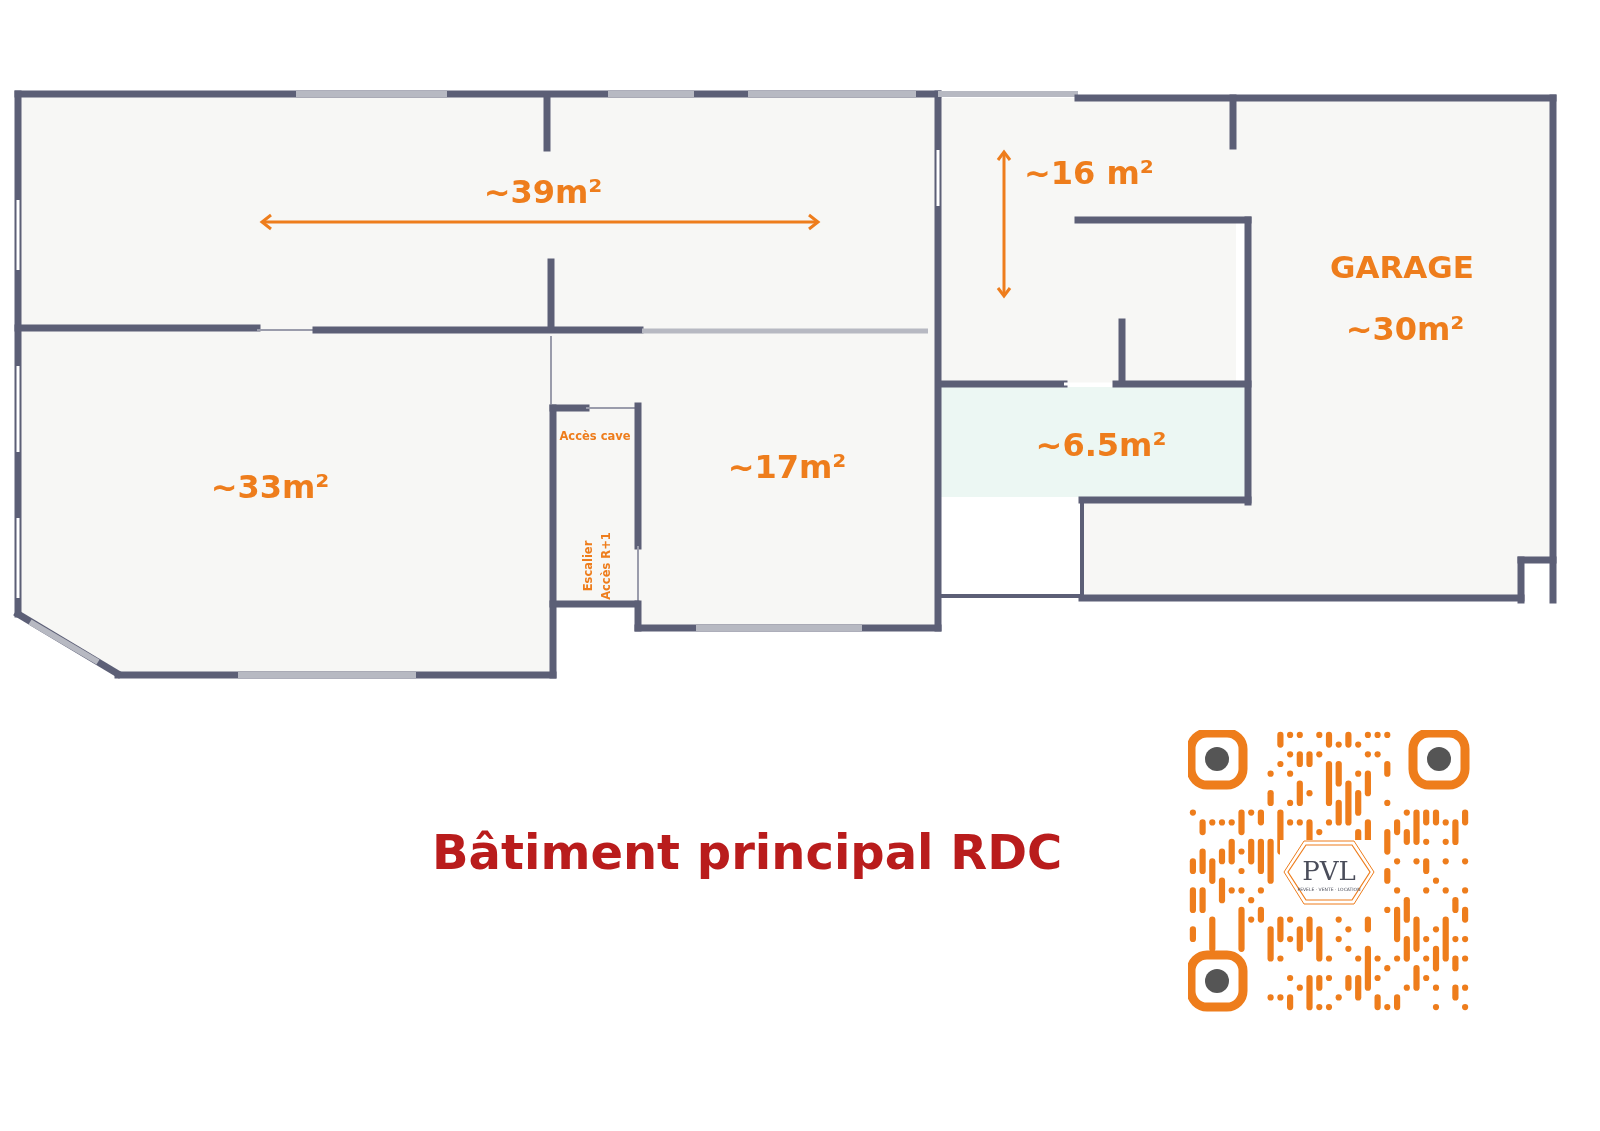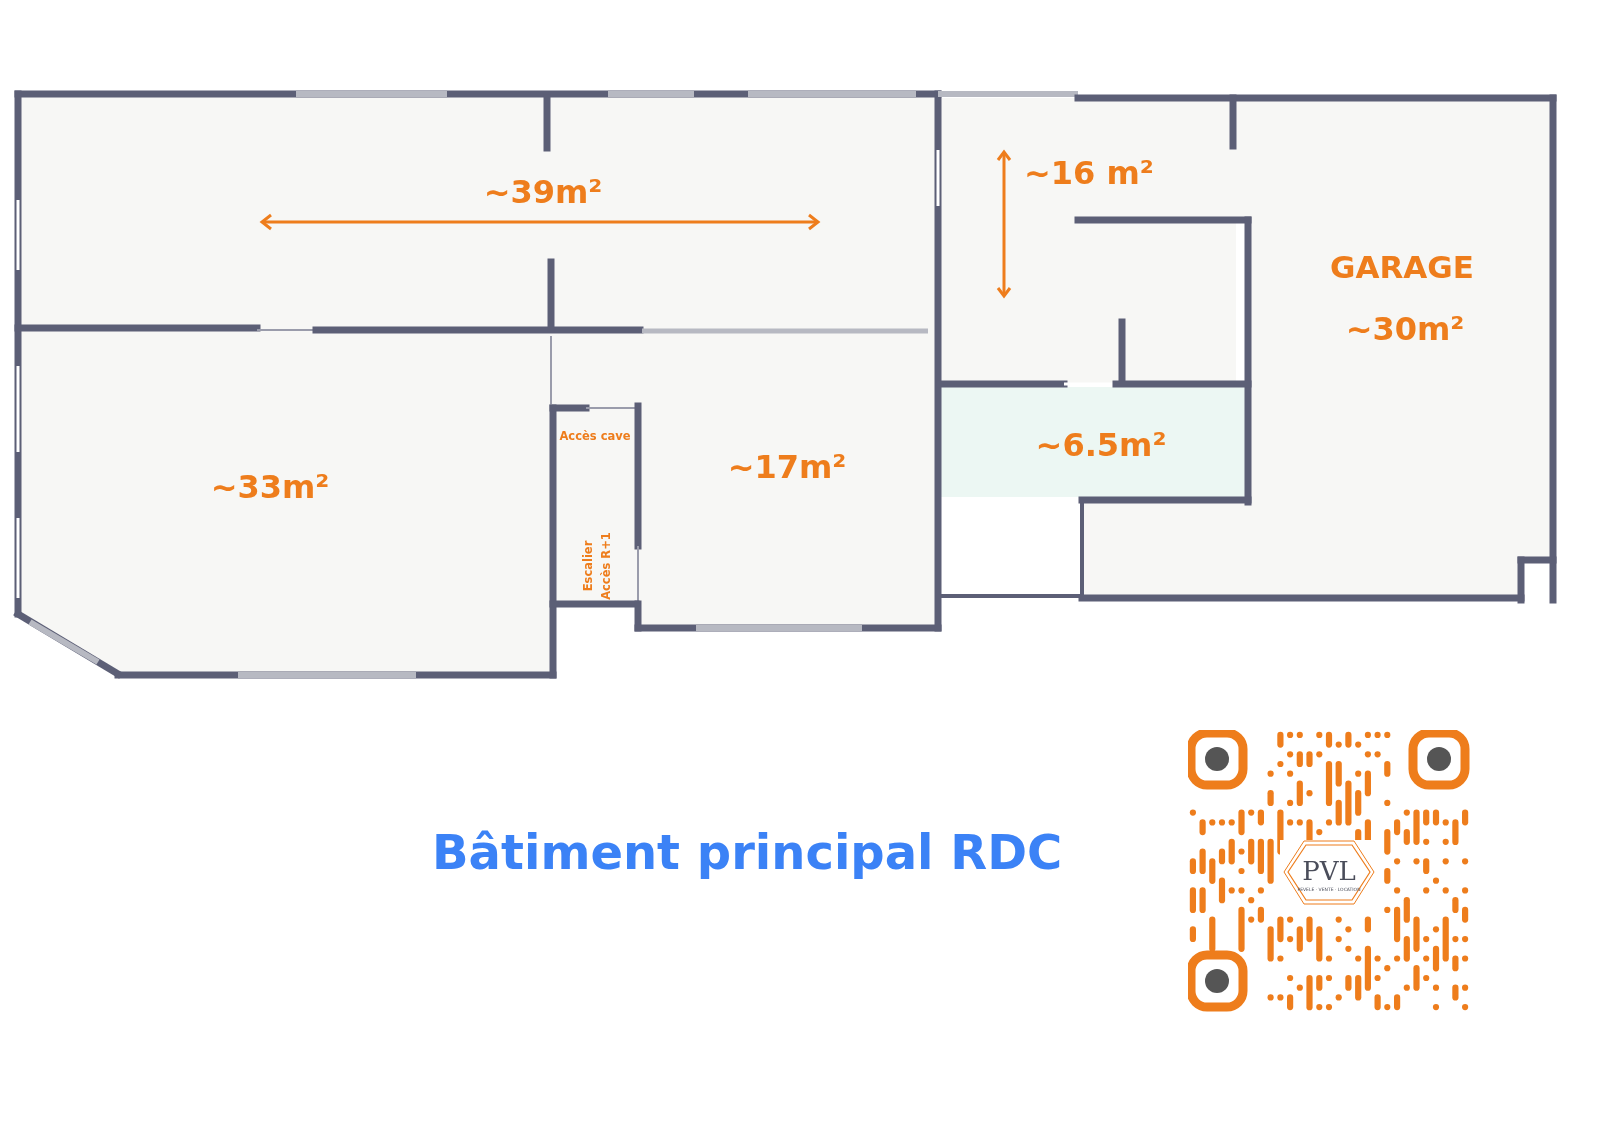--- a/index.html
+++ b/index.html
@@ -5,21 +5,21 @@
   html, body { margin: 0; padding: 0; background: #ffffff; }
   body { width: 1600px; height: 1131px; position: relative; overflow: hidden;
          font-family: "DejaVu Sans", sans-serif; }
   #plan { position: absolute; left: 0; top: 0; }
   .lbl { font-family: "DejaVu Sans", sans-serif; font-weight: bold; fill: #ee7d1c; }
   .wall { stroke: #5c5f76; fill: none; stroke-linecap: square; }
   .win { stroke: #b7b9c2; fill: none; }
   .winl { stroke: #ffffff; fill: none; }
   .thin { stroke: #9a9cab; fill: none; }
   .arrow { stroke: #ee7d1c; fill: none; stroke-width: 3; }
-  #title { position: absolute; left: 432px; top: 824px; color: #3b82f6;
+  #title { position: absolute; left: 432px; top: 824px; color: #b91c1c;
            font-family: "DejaVu Sans", sans-serif; font-weight: bold; font-size: 48px;
            white-space: nowrap; letter-spacing: 0px; }
   #qr { position: absolute; left: 1188px; top: 730px; }
 </style>
 </head>
 <body>
 
 <svg id="plan" width="1600" height="1131" viewBox="0 0 1600 1131" xmlns="http://www.w3.org/2000/svg">
 
   <g>

